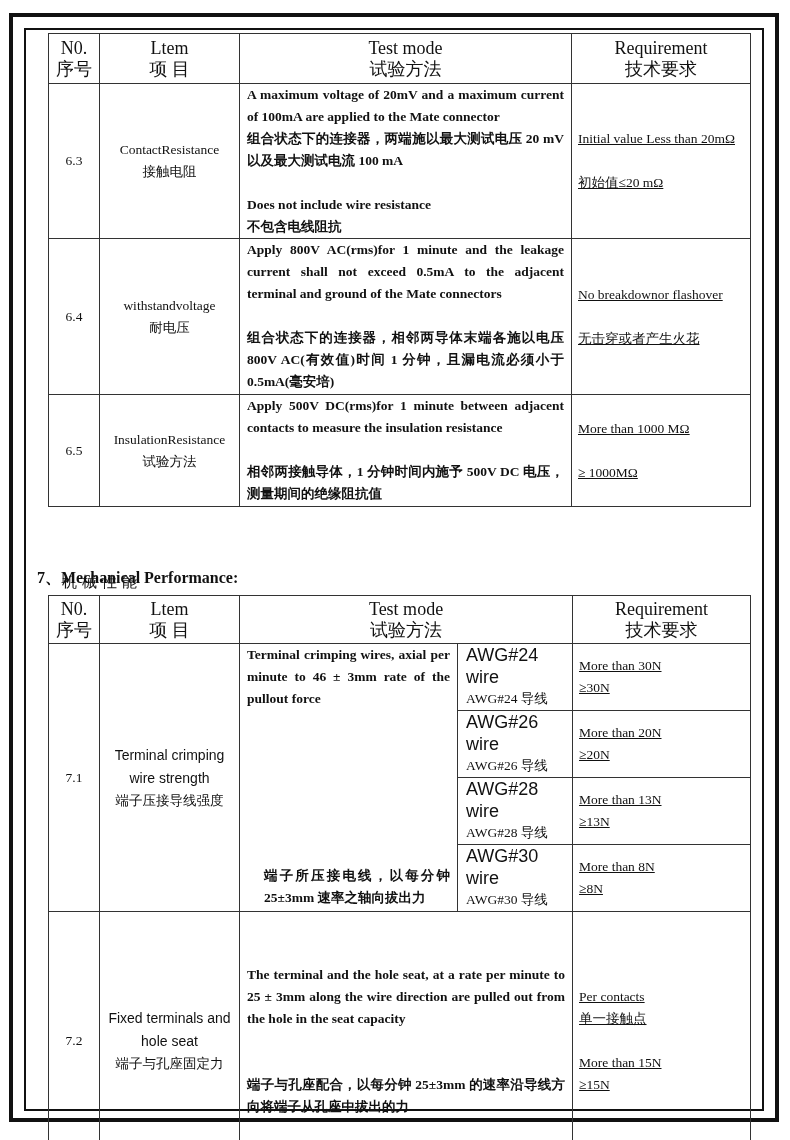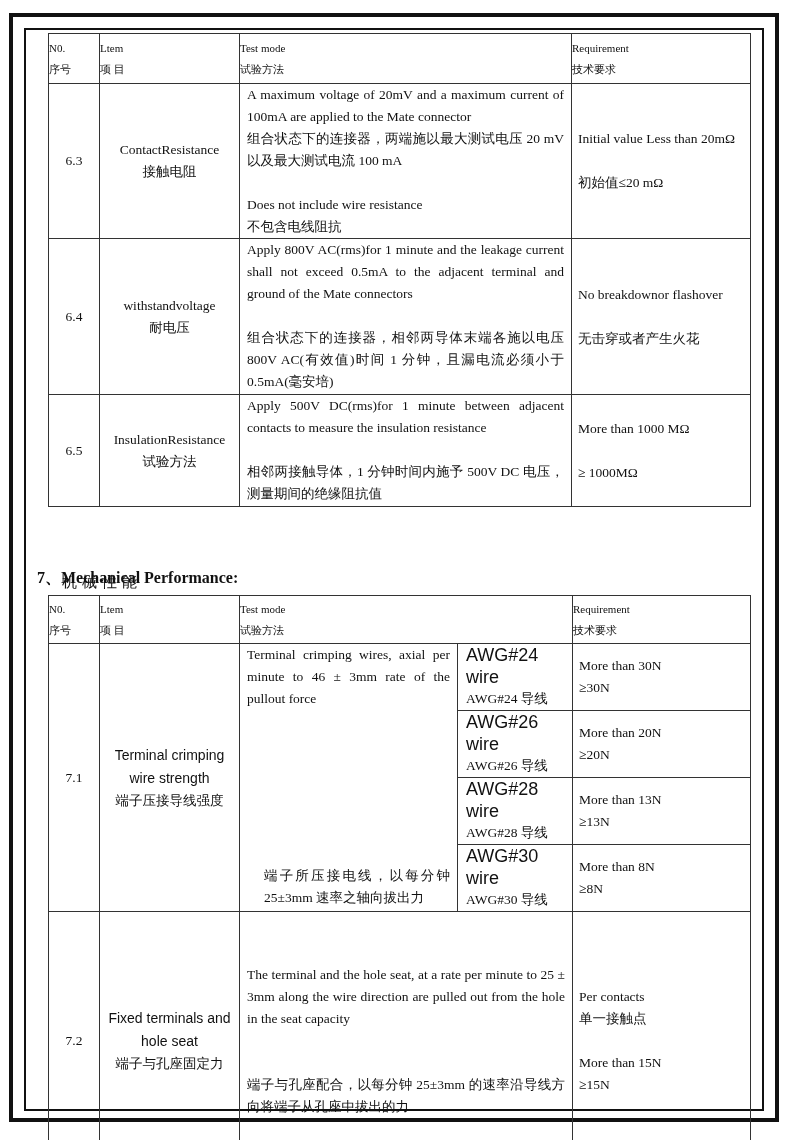--- a/index.html
+++ b/index.html
@@ -5,23 +5,23 @@
   html, body { margin:0; padding:0; background:#fff; }
   body { width:790px; height:1140px; position:relative; overflow:hidden;
          font-family:"Liberation Serif","DejaVu Serif",serif; color:#111; }
   .frame-outer { position:absolute; left:9px; top:13px; width:770px; height:1109px;
          border:4px solid #111; box-sizing:border-box; }
   .frame-inner { position:absolute; left:24px; top:28px; width:740px; height:1083px;
          border:2px solid #111; box-sizing:border-box; }
   table { border-collapse:collapse; position:absolute; table-layout:fixed; }
   td { border:1px solid #333; font-size:13.5px; line-height:22px; vertical-align:middle; padding:0; }
   .c { text-align:center; }
-  .tm { text-align:justify; padding:0 7px; vertical-align:top; }
-  .rq { padding:0 6px; }
-  .hdr td { font-size:11px; line-height:21px; }
+  .tm { text-align:justify; padding:0 7px; vertical-align:top;font-weight:bold; }
+  .rq { padding:0 6px;text-decoration:underline; }
+  .hdr td { font-size:18px; line-height:21px; text-align:center; }
   .sans { font-family:Liberation Sans, sans-serif; font-size:14px;margin-top:31px; }
   .gap { height:22px; }
   #t1 { left:48px; top:33px; width:702px; }
   #t2 { left:48px; top:595px; width:702px; }
   .sec-title { position:absolute; left:37px; top:551px; font-weight:bold; font-size:16px;margin-top:17px; }
   .sec-sub { position:absolute; left:62px; top:573px; font-size:15px; letter-spacing:5px; }
   .awg { padding:0 8px; font-size:13.5px; line-height:22px; }
   .awg .en { font-family:"Liberation Sans","DejaVu Sans",sans-serif; font-size:18px; }
 </style>
 </head>

